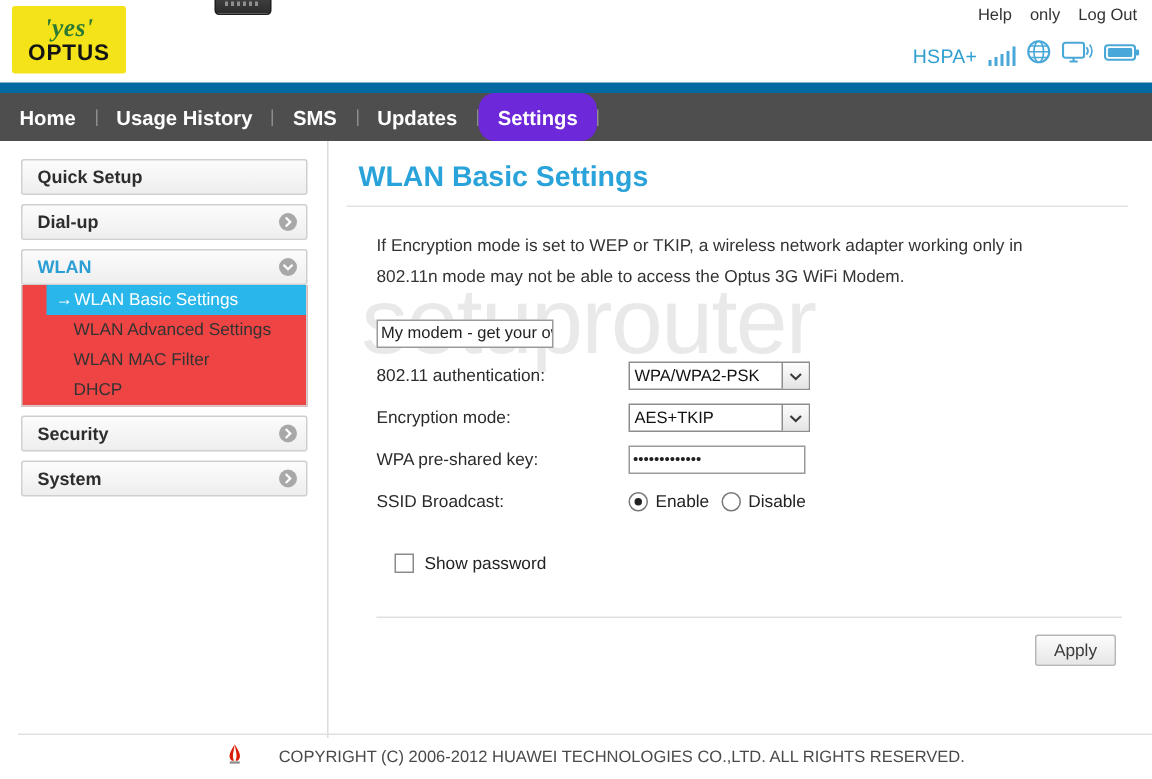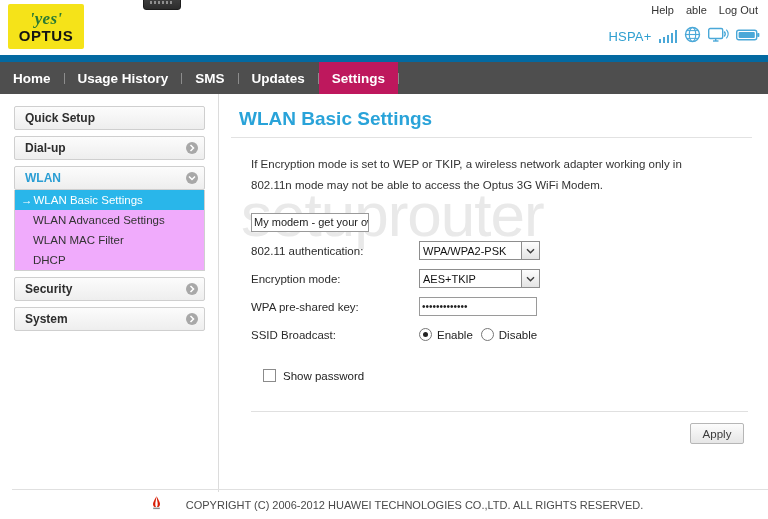--- a/index.html
+++ b/index.html
@@ -72,21 +72,21 @@
   .nav {
     height: 32px; background: #4e4e4e;
     display: flex; align-items: stretch;
     font-size: 13.5px; font-weight: bold;
   }
   .nav-item {
     display: flex; align-items: center;
     padding: 0 13px; color: #ffffff;
     text-decoration: none;
   }
-  .nav-item.active { background: #be185d; }
+  .nav-item.active { background: #6d28d9; border-radius: 11px; }
   .nav-sep {
     align-self: center; width: 1px; height: 11px;
     background: #8d8d8d;
   }
 
   
   .body-wrap { position: relative; height: 398px; }
   .vdiv {
     position: absolute; left: 218px; top: 0; width: 1px; height: 398px;
     background: #dcdcdc;
@@ -111,21 +111,22 @@
   .menu-head.open { color: #2b9ed4; border-color: #cfcfcf; }
   .arrow {
     position: absolute; right: 6px; top: 5px;
     width: 12px; height: 12px; border-radius: 50%;
     background: #a8a8a8;
     display: flex; align-items: center; justify-content: center;
   }
   .arrow svg { display: block; }
   .submenu {
     border: 1px solid #cfcfcf; border-top: none;
-    background: #f0abfc;
+    background: #ef4444;
+    padding-left: 16px;
   }
   .sub-item {
     height: 20px; line-height: 20px;
     font-size: 11.5px; color: #333;
     padding-left: 18px;
   }
   .sub-item.active {
     background: #29b6ea; color: #ffffff;
     padding-left: 6px;
   }
@@ -240,21 +241,21 @@
 
     <div class="logo">
       <div class="logo-yes">'yes'</div>
       <div class="logo-optus">OPTUS</div>
     </div>
 
     <div class="device-img"></div>
 
     <div class="header-links">
       <a href="#">Help</a>
-      <a href="#">able</a>
+      <a href="#">only</a>
       <a href="#">Log Out</a>
     </div>
 
     <div class="status-bar">
       <span class="net-type">HSPA+</span>
       <span class="sig-bars">
         <i></i>
           <i></i>
           <i></i>
           <i></i>

